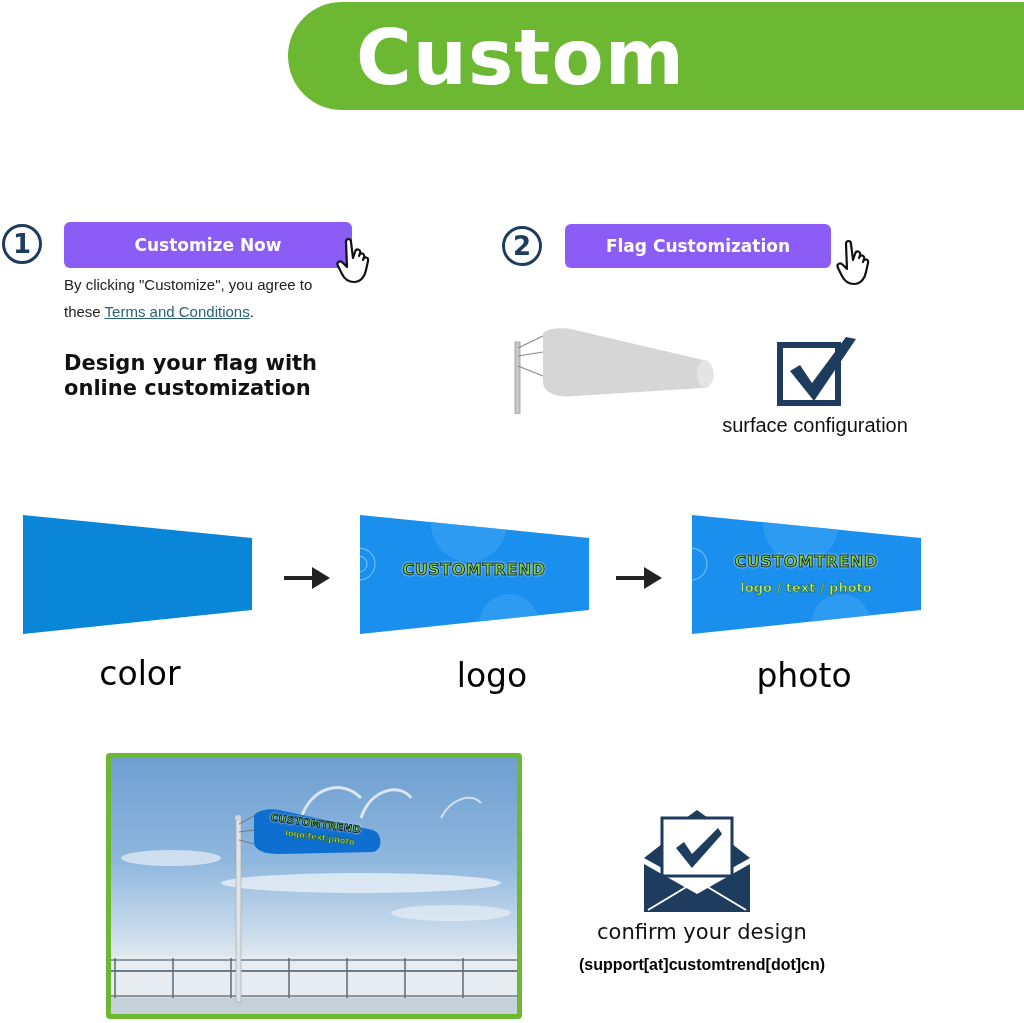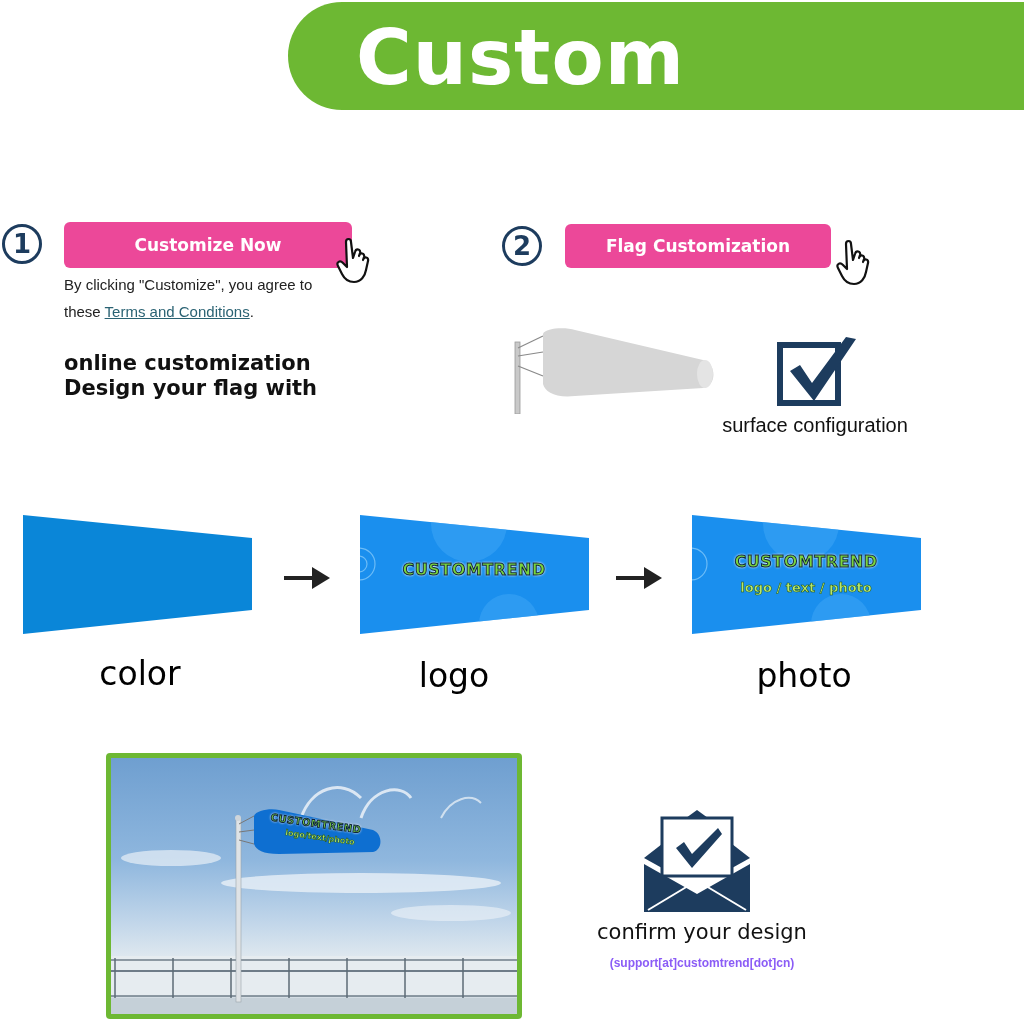--- a/index.html
+++ b/index.html
@@ -21,21 +21,21 @@
 
   
   .step-num {
     width: 40px; height: 40px; border: 3px solid #1d3c5e; border-radius: 50%;
     color: #1d3c5e; font-weight: bold; font-size: 26px; line-height: 34px;
     text-align: center; font-family: "DejaVu Sans", sans-serif;
   }
 
   
   .green-btn {
-    background: #ec4899; color: #fff; border-radius: 6px;
+    background: #8b5cf6; color: #fff; border-radius: 6px;
     font-size: 17px; font-weight: bold; text-align: center;
     font-family: "DejaVu Sans", sans-serif;
   }
 
   .agree-text { font-size: 15px; color: #222; line-height: 26px; }
   .terms-link { color: #2a6273; text-decoration: underline; }
 
   .design-text {
     font-size: 21px; font-weight: bold; color: #111; line-height: 25px;
     font-family: "DejaVu Sans", sans-serif;
@@ -63,42 +63,42 @@
   .photo-frame {
     left: 106px; top: 753px; width: 416px; height: 266px;
     border: 5px solid #6db833; border-radius: 4px; overflow: hidden;
     background: linear-gradient(180deg, #6f9fd0 0%, #8fb7de 40%, #c3d7ea 65%, #dfe8ef 78%, #cfd8df 100%);
   }
 
   .confirm-title {
     font-size: 21px; color: #111; text-align: center;
     font-family: "DejaVu Sans", sans-serif;
   }
-  .confirm-email { font-size: 12px; color: #8b5cf6; text-align: center; font-weight: bold; }
+  .confirm-email { font-size: 16px; color: #000000; text-align: center; font-weight: bold; }
 </style>
 </head>
 <body>
 
 <div class="abs header-banner"></div>
 <div class="abs header-title">Custom Process</div>
 
 <div class="abs step-num" style="left:2px; top:224px;">1</div>
 <div class="abs green-btn" style="left:64px; top:222px; width:288px; height:46px; line-height:46px;">Customize Now</div>
 <svg class="abs" style="left:336px; top:236px;" width="46" height="50" viewBox="0 0 46 50">
   <path d="M10 6 C10 2 15 2 15 6 L17 22 L19 16 C20 12 25 13 24 17 L23 20 C24 16 29 17 28 21 L27 24 C28 20 33 21 32 25 L30 34 C29 40 25 46 18 46 C12 46 8 42 6 38 L2 30 C0 26 4 24 7 27 L11 31 Z" fill="#fff" stroke="#111" stroke-width="2.2" stroke-linejoin="round"></path>
 </svg>
 <div class="abs agree-text" style="left:64px; top:272px; width:300px;">
   <span>By clicking "Customize", you agree to</span>
 </div>
 <div class="abs agree-text" style="left:64px; top:299px; width:300px;">
   <span>these </span><span class="terms-link">Terms and Conditions</span><span>.</span>
 </div>
 <div class="abs design-text" style="left:64px; top:351px; width:300px;">
+  <div>Design your flag with</div>
   <div>online customization</div>
-  <div>Design your flag with</div>
 </div>
 
 <div class="abs step-num" style="left:502px; top:226px;">2</div>
 <div class="abs green-btn" style="left:565px; top:224px; width:266px; height:44px; line-height:44px;">Flag Customization</div>
 <svg class="abs" style="left:836px; top:238px;" width="46" height="50" viewBox="0 0 46 50">
   <path d="M10 6 C10 2 15 2 15 6 L17 22 L19 16 C20 12 25 13 24 17 L23 20 C24 16 29 17 28 21 L27 24 C28 20 33 21 32 25 L30 34 C29 40 25 46 18 46 C12 46 8 42 6 38 L2 30 C0 26 4 24 7 27 L11 31 Z" fill="#fff" stroke="#111" stroke-width="2.2" stroke-linejoin="round"></path>
 </svg>
 
 <svg class="abs" style="left:505px; top:322px;" width="215" height="92" viewBox="0 0 215 92">
   <rect x="10" y="20" width="5" height="72" fill="#c9c9c9" stroke="#9a9a9a" stroke-width="0.8"></rect>
@@ -135,21 +135,21 @@
     <polygon points="1,1 230,24 230,96 1,120" fill="#1a8fee"></polygon>
     <g clip-path="url(#c2)">
       <circle cx="110" cy="10" r="38" fill="#3aa3f5" opacity="0.6"></circle>
       <circle cx="150" cy="110" r="30" fill="#3aa3f5" opacity="0.6"></circle>
       <circle cx="0" cy="50" r="16" fill="none" stroke="#6cbcf7" stroke-width="1.2"></circle>
       <circle cx="0" cy="50" r="8" fill="none" stroke="#6cbcf7" stroke-width="1.2"></circle>
     </g>
   </svg>
   <div class="abs flag-logo-text" style="left:30px; top:46px; width:170px; text-align:center; font-size:16px;">CUSTOMTREND</div>
 </div>
-<div class="abs stage-label" style="left:374px; top:656px; width:160px;">logo</div>
+<div class="abs stage-label" style="left:412px; top:656px; width:160px;">logo</div>
 
 <svg class="abs arrow" style="left:616px; top:567px;" viewBox="0 0 46 22">
   <rect x="0" y="9" width="30" height="4" fill="#222"></rect>
   <polygon points="28,0 46,11 28,22" fill="#222"></polygon>
 </svg>
 
 <div class="abs" style="left:691px; top:514px; width:232px; height:122px;">
   <svg width="232" height="122" viewBox="0 0 232 122" style="position:absolute; left:0; top:0;">
     <defs>
       <clipPath id="c3">

